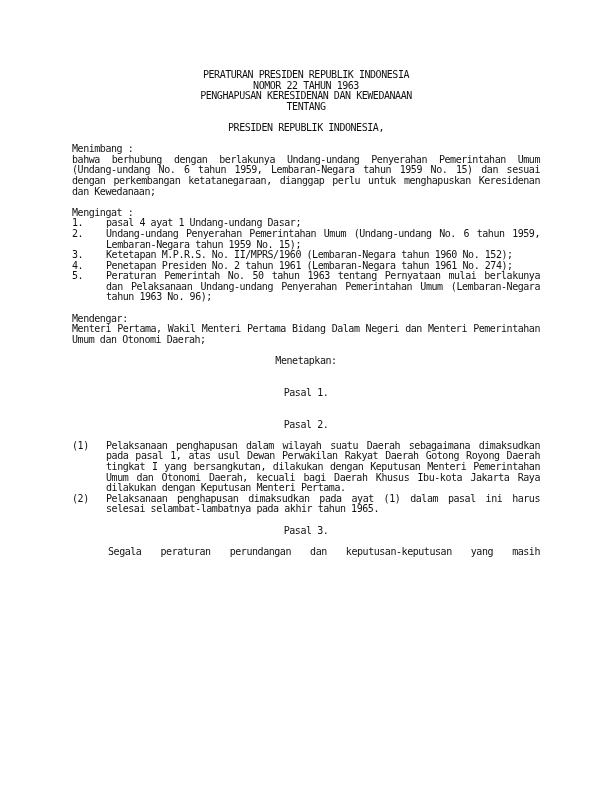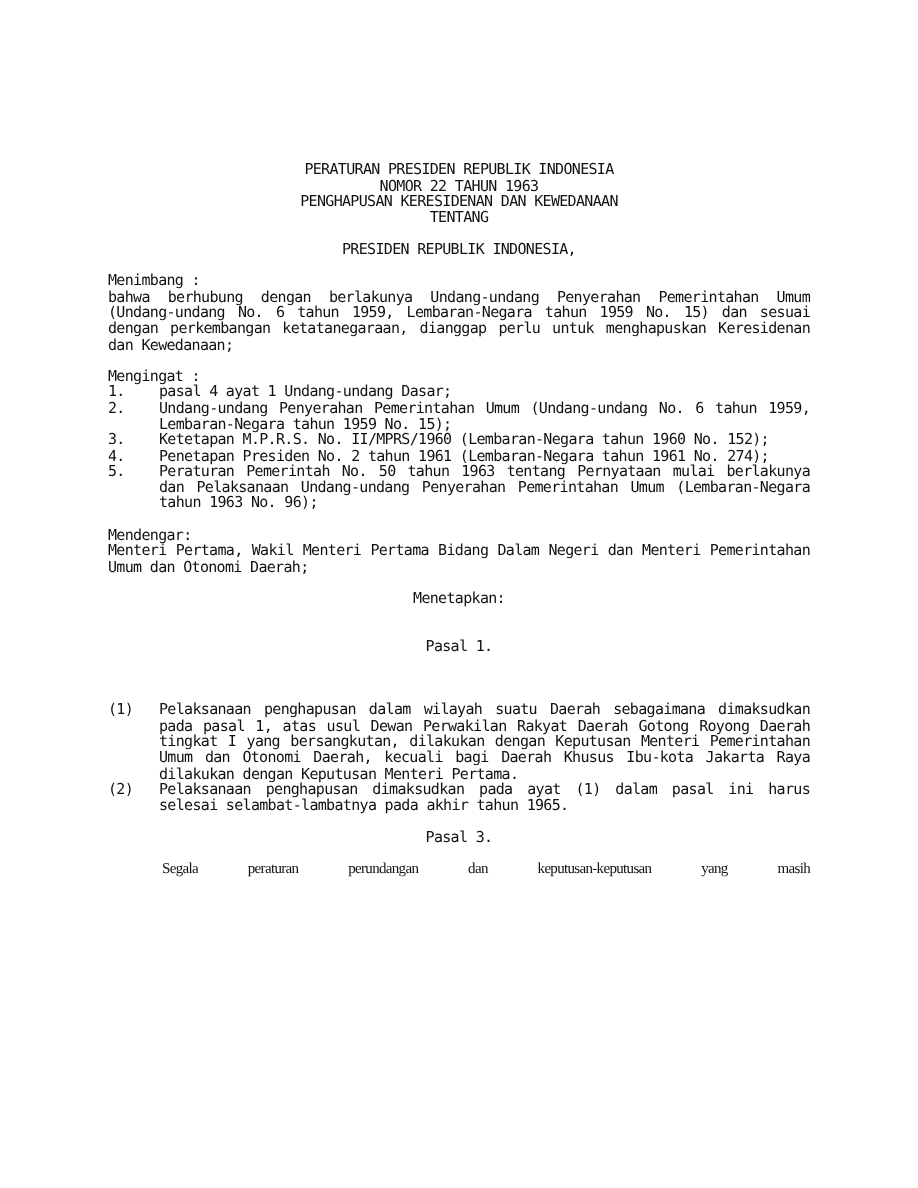--- a/index.html
+++ b/index.html
@@ -2,21 +2,20 @@
 <html><head>
 <meta charset="utf-8">
 <style>
   html, body { margin: 0; padding: 0; background: #ffffff; }
   body { width: 612px; height: 792px; position: relative; overflow: hidden; }
   .page {
     position: absolute; left: 72px; top: 70px; width: 468px;
     font-family: "DejaVu Sans Mono", "Liberation Mono", monospace;
     font-size: 10px; line-height: 10.6px; color: #111111;
     letter-spacing: -0.45px;
-    margin-top: 39px;
   }
   .center { text-align: center; }
   .just { text-align: justify; }
   .gap { height: 10.6px; }
   .item { display: flex; }
   .item .num { width: 34px; flex: 0 0 34px; }
   .item .txt { flex: 1; text-align: justify; }
   .indent { text-indent: 36px; }
   .line { display: block; }
 </style>
@@ -73,27 +72,28 @@
 
   <div class="center">Menetapkan:</div>
   <div class="gap"></div>
 
   <div class="gap"></div>
 
   <div class="center">Pasal 1.</div>
   <div class="gap"></div>
   <div class="gap"></div>
 
+  <div class="center">Pasal 2.</div>
   <div class="gap"></div>
   <div class="item">
     <span class="num">(1)</span>
     <span class="txt">Pelaksanaan penghapusan dalam wilayah suatu Daerah sebagaimana dimaksudkan pada pasal 1, atas usul Dewan Perwakilan Rakyat Daerah Gotong Royong Daerah tingkat I yang bersangkutan, dilakukan dengan Keputusan Menteri Pemerintahan Umum dan Otonomi Daerah, kecuali bagi Daerah Khusus Ibu-kota Jakarta Raya dilakukan dengan Keputusan Menteri Pertama.</span>
   </div>
   <div class="item">
     <span class="num">(2)</span>
     <span class="txt">Pelaksanaan penghapusan dimaksudkan pada ayat (1) dalam pasal ini harus selesai selambat-lambatnya pada akhir tahun 1965.</span>
   </div>
   <div class="gap"></div>
 
   <div class="center">Pasal 3.</div>
   <div class="gap"></div>
-  <div class="just indent" style="text-align-last: justify; font-family: Liberation Serif, serif;">Segala peraturan perundangan dan keputusan-keputusan yang masih</div>
+  <div class="just indent" style="text-align-last: justify;">Segala peraturan perundangan dan keputusan-keputusan yang masih</div>
 </div>
 
 </body></html>

